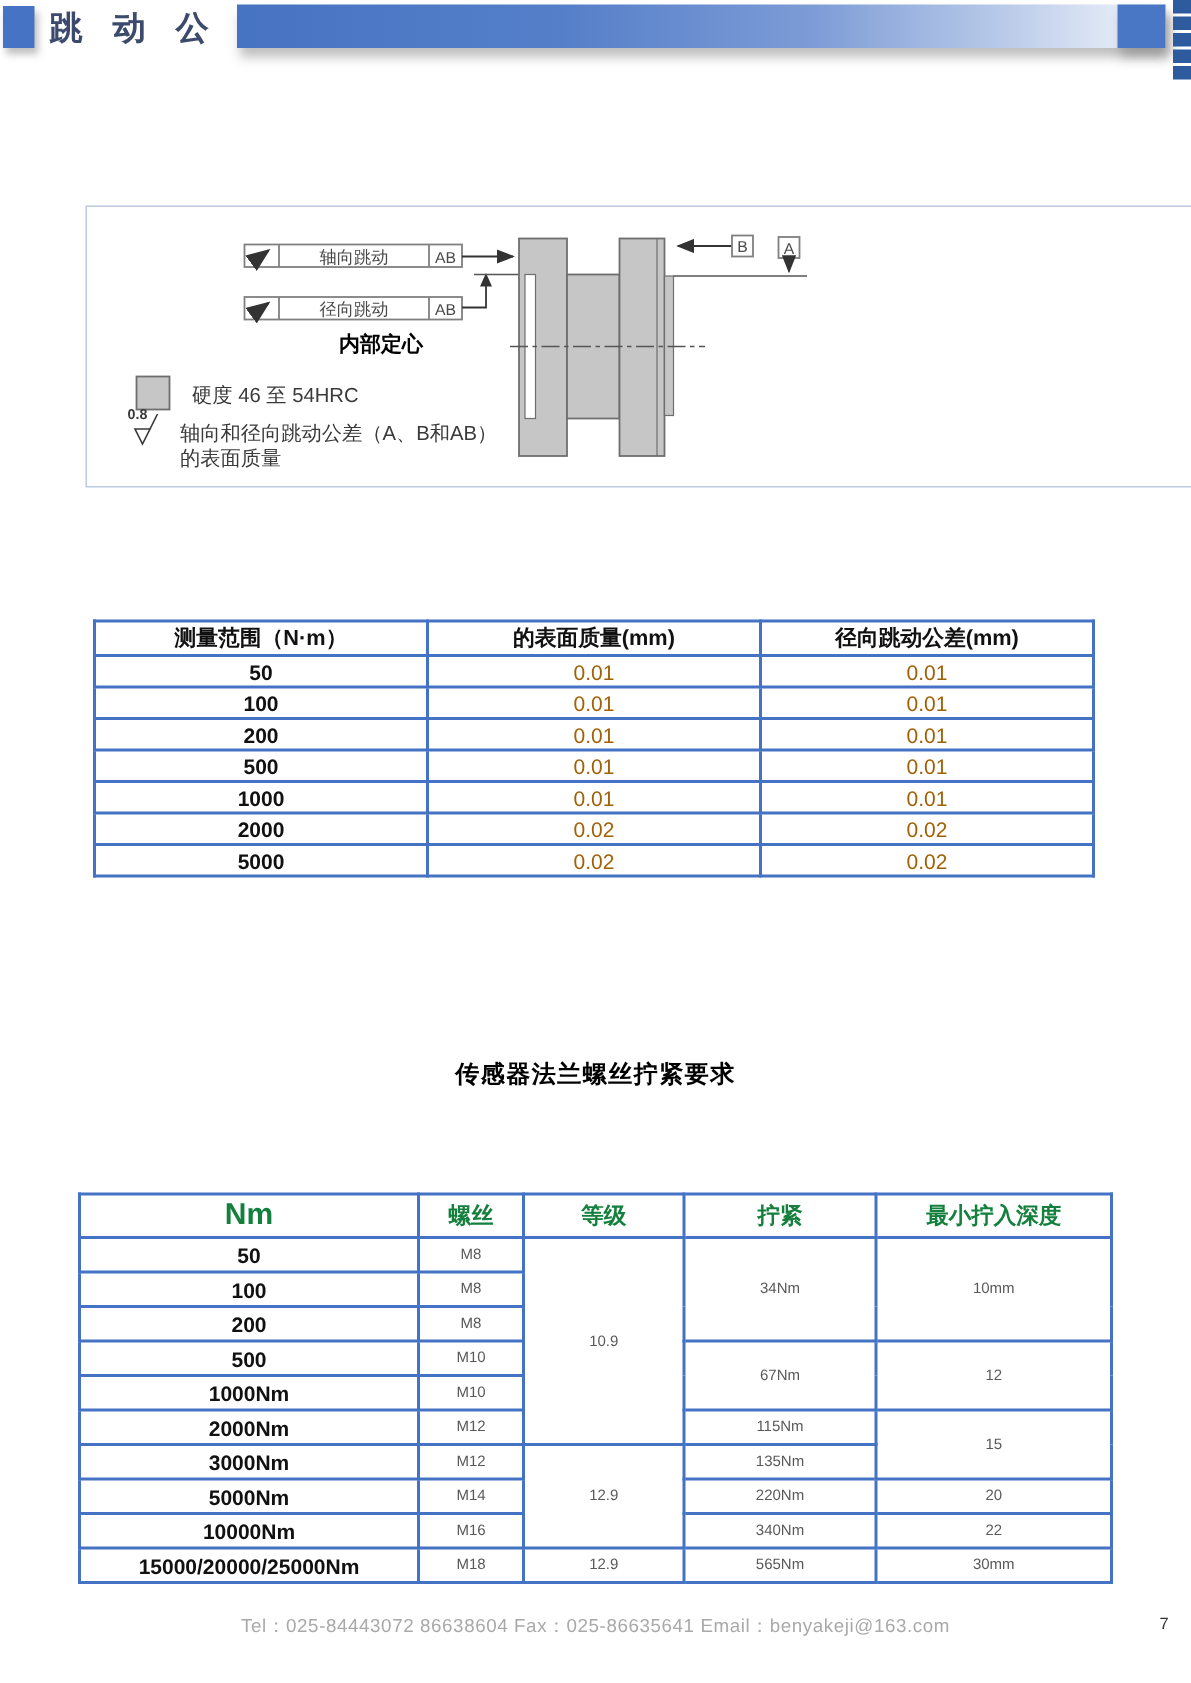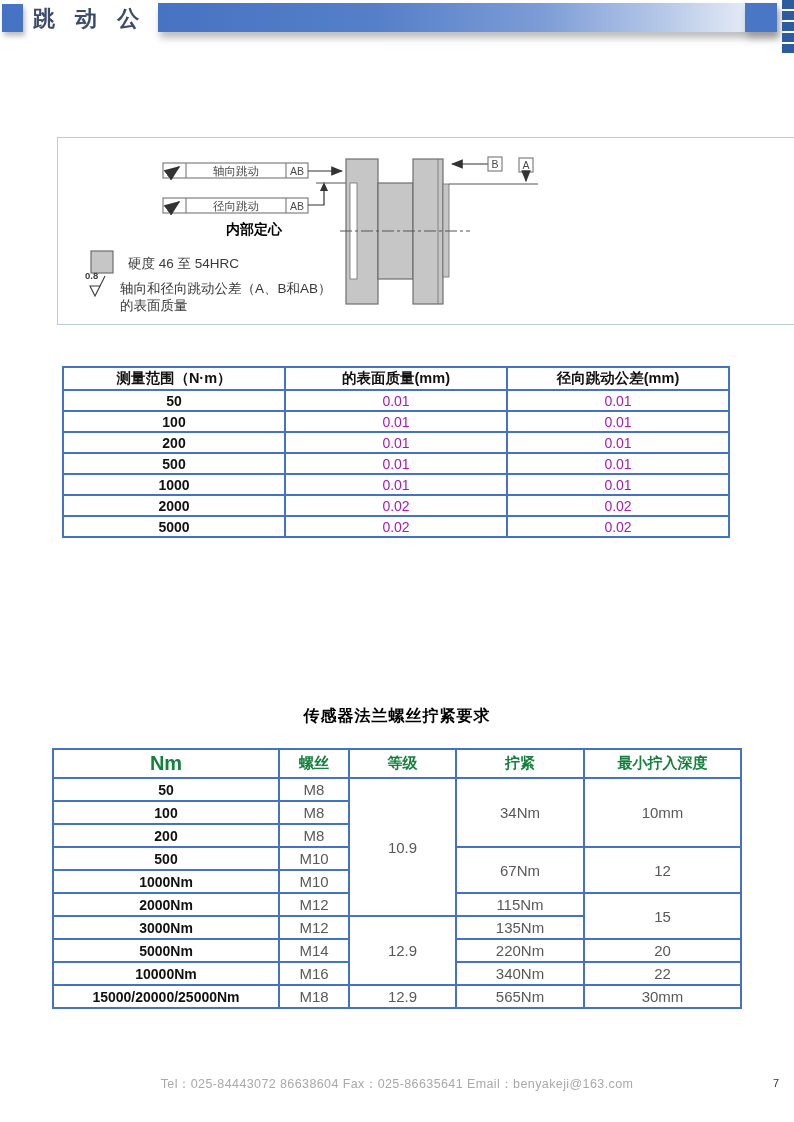--- a/index.html
+++ b/index.html
@@ -20,35 +20,35 @@
         display:flex;flex-direction:column;gap:2px;}
   .hdr-stripes div{width:12px;height:9px;background:#2e5a9e;}
 
   
   .diagram-panel{position:absolute;left:57px;top:137px;width:744px;height:188px;
         border:1.5px solid #bccadf;background:#fff;box-sizing:border-box;}
   .diagram-panel svg{display:block;}
   .svg-cn{font-family:"Liberation Sans","DejaVu Sans",sans-serif;}
 
   
-  table{border-collapse:collapse;table-layout:fixed;}
+  table{border-collapse:collapse;table-layout:fixed;margin-top:47px;}
   .t1{position:absolute;left:62px;top:366px;width:668px;}
   .t1 th,.t1 td{border:2px solid #4472c4;text-align:center;padding:0;overflow:hidden;}
   .t1 th{height:21px;font-size:14.5px;font-weight:700;color:#111;}
-  .t1 td{height:19px;font-size:14px;color:#a21caf;}
+  .t1 td{height:19px;font-size:14px;color:#a16207;}
   .t1 td.c0{font-weight:700;color:#111;}
 
   .tbl2-title{position:absolute;left:0;top:706px;width:794px;text-align:center;
         font-family:"Liberation Serif","DejaVu Serif",serif;
         font-size:16px;font-weight:700;color:#000;letter-spacing:1px;}
   .t2{position:absolute;left:52px;top:748px;width:688px;}
   .t2 th,.t2 td{border:2px solid #4472c4;text-align:center;padding:0;overflow:hidden;}
   .t2 th{height:27px;font-size:15px;font-weight:700;color:#15803d;}
   .t2 th.nm-h{font-size:20px;}
-  .t2 td{height:21px;font-size:15px;color:#595959;}
+  .t2 td{height:21px;font-size:10px;color:#595959;}
   .t2 td.c0{font-weight:700;color:#111;font-size:14px;}
   .t2 col.w0{width:226px;} .t2 col.w1{width:70px;} .t2 col.w2{width:107px;}
   .t2 col.w3{width:128px;} .t2 col.w4{width:157px;}
 
   
   .footer-contact{position:absolute;left:0;top:1076px;width:794px;text-align:center;
         font-size:12.5px;color:#a9a9a9;letter-spacing:.4px;}
   .page-number{position:absolute;left:766px;top:1077px;width:20px;text-align:center;
         font-size:11px;color:#333;}
 </style>

